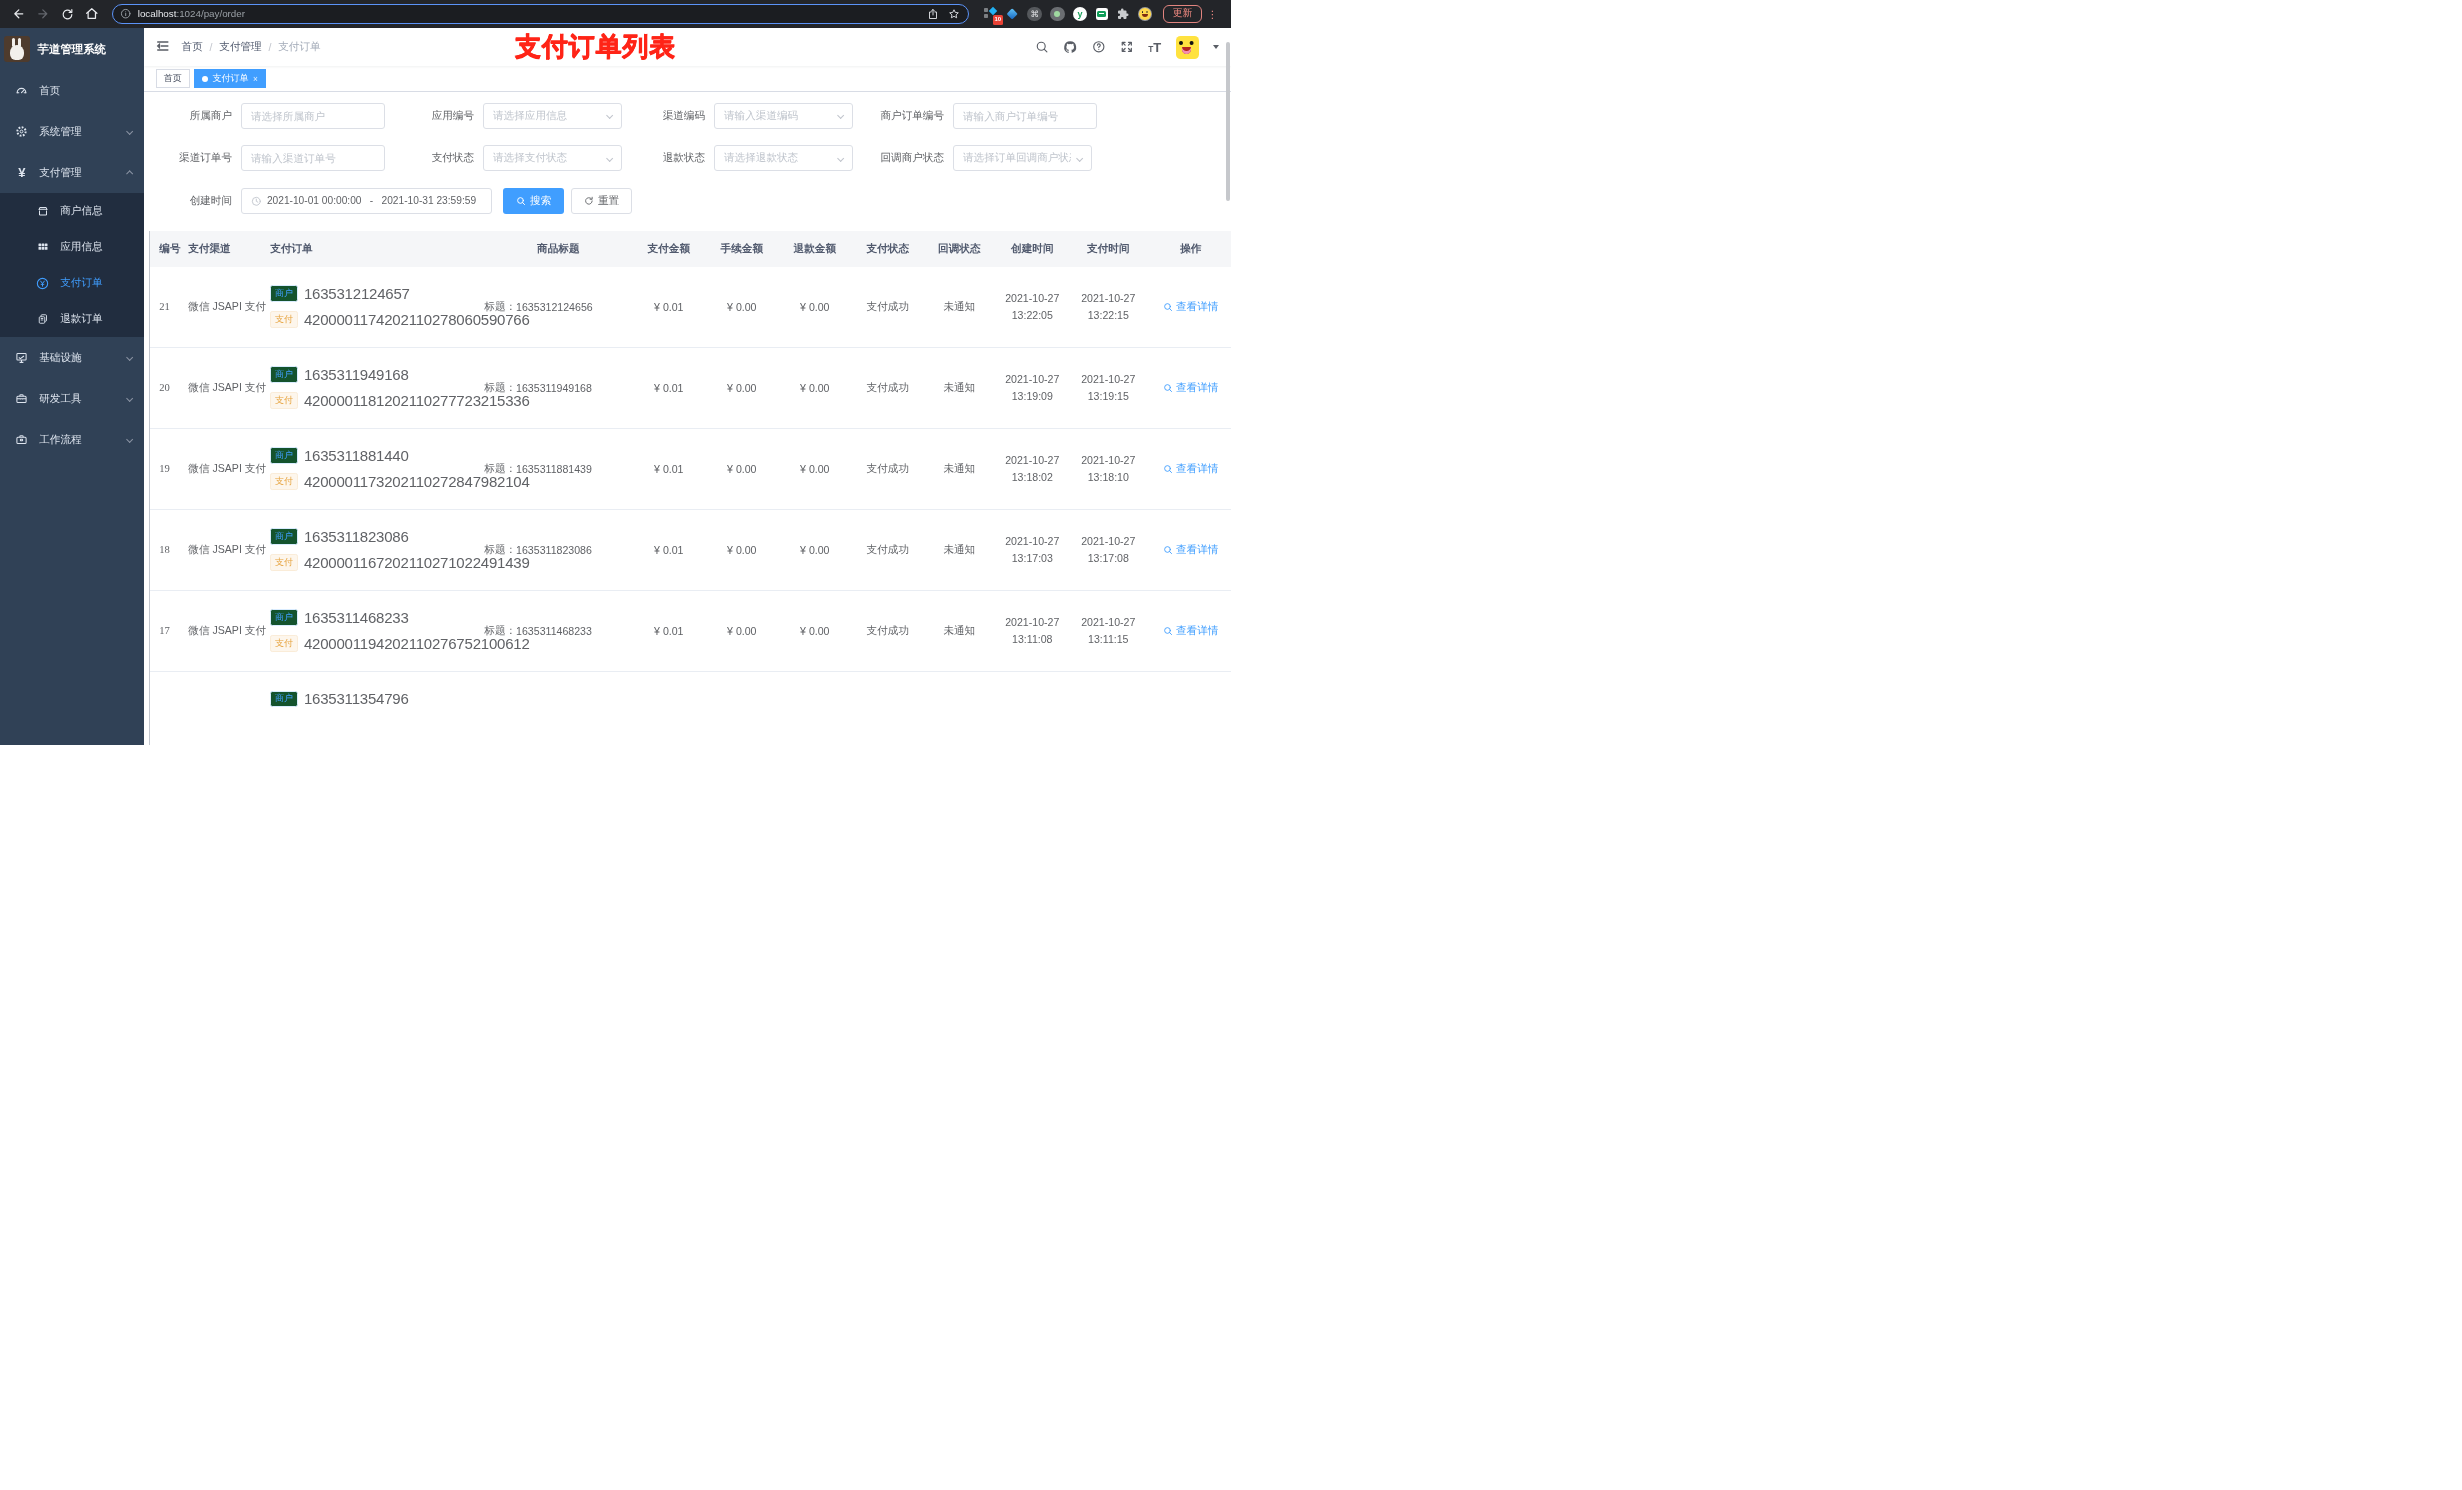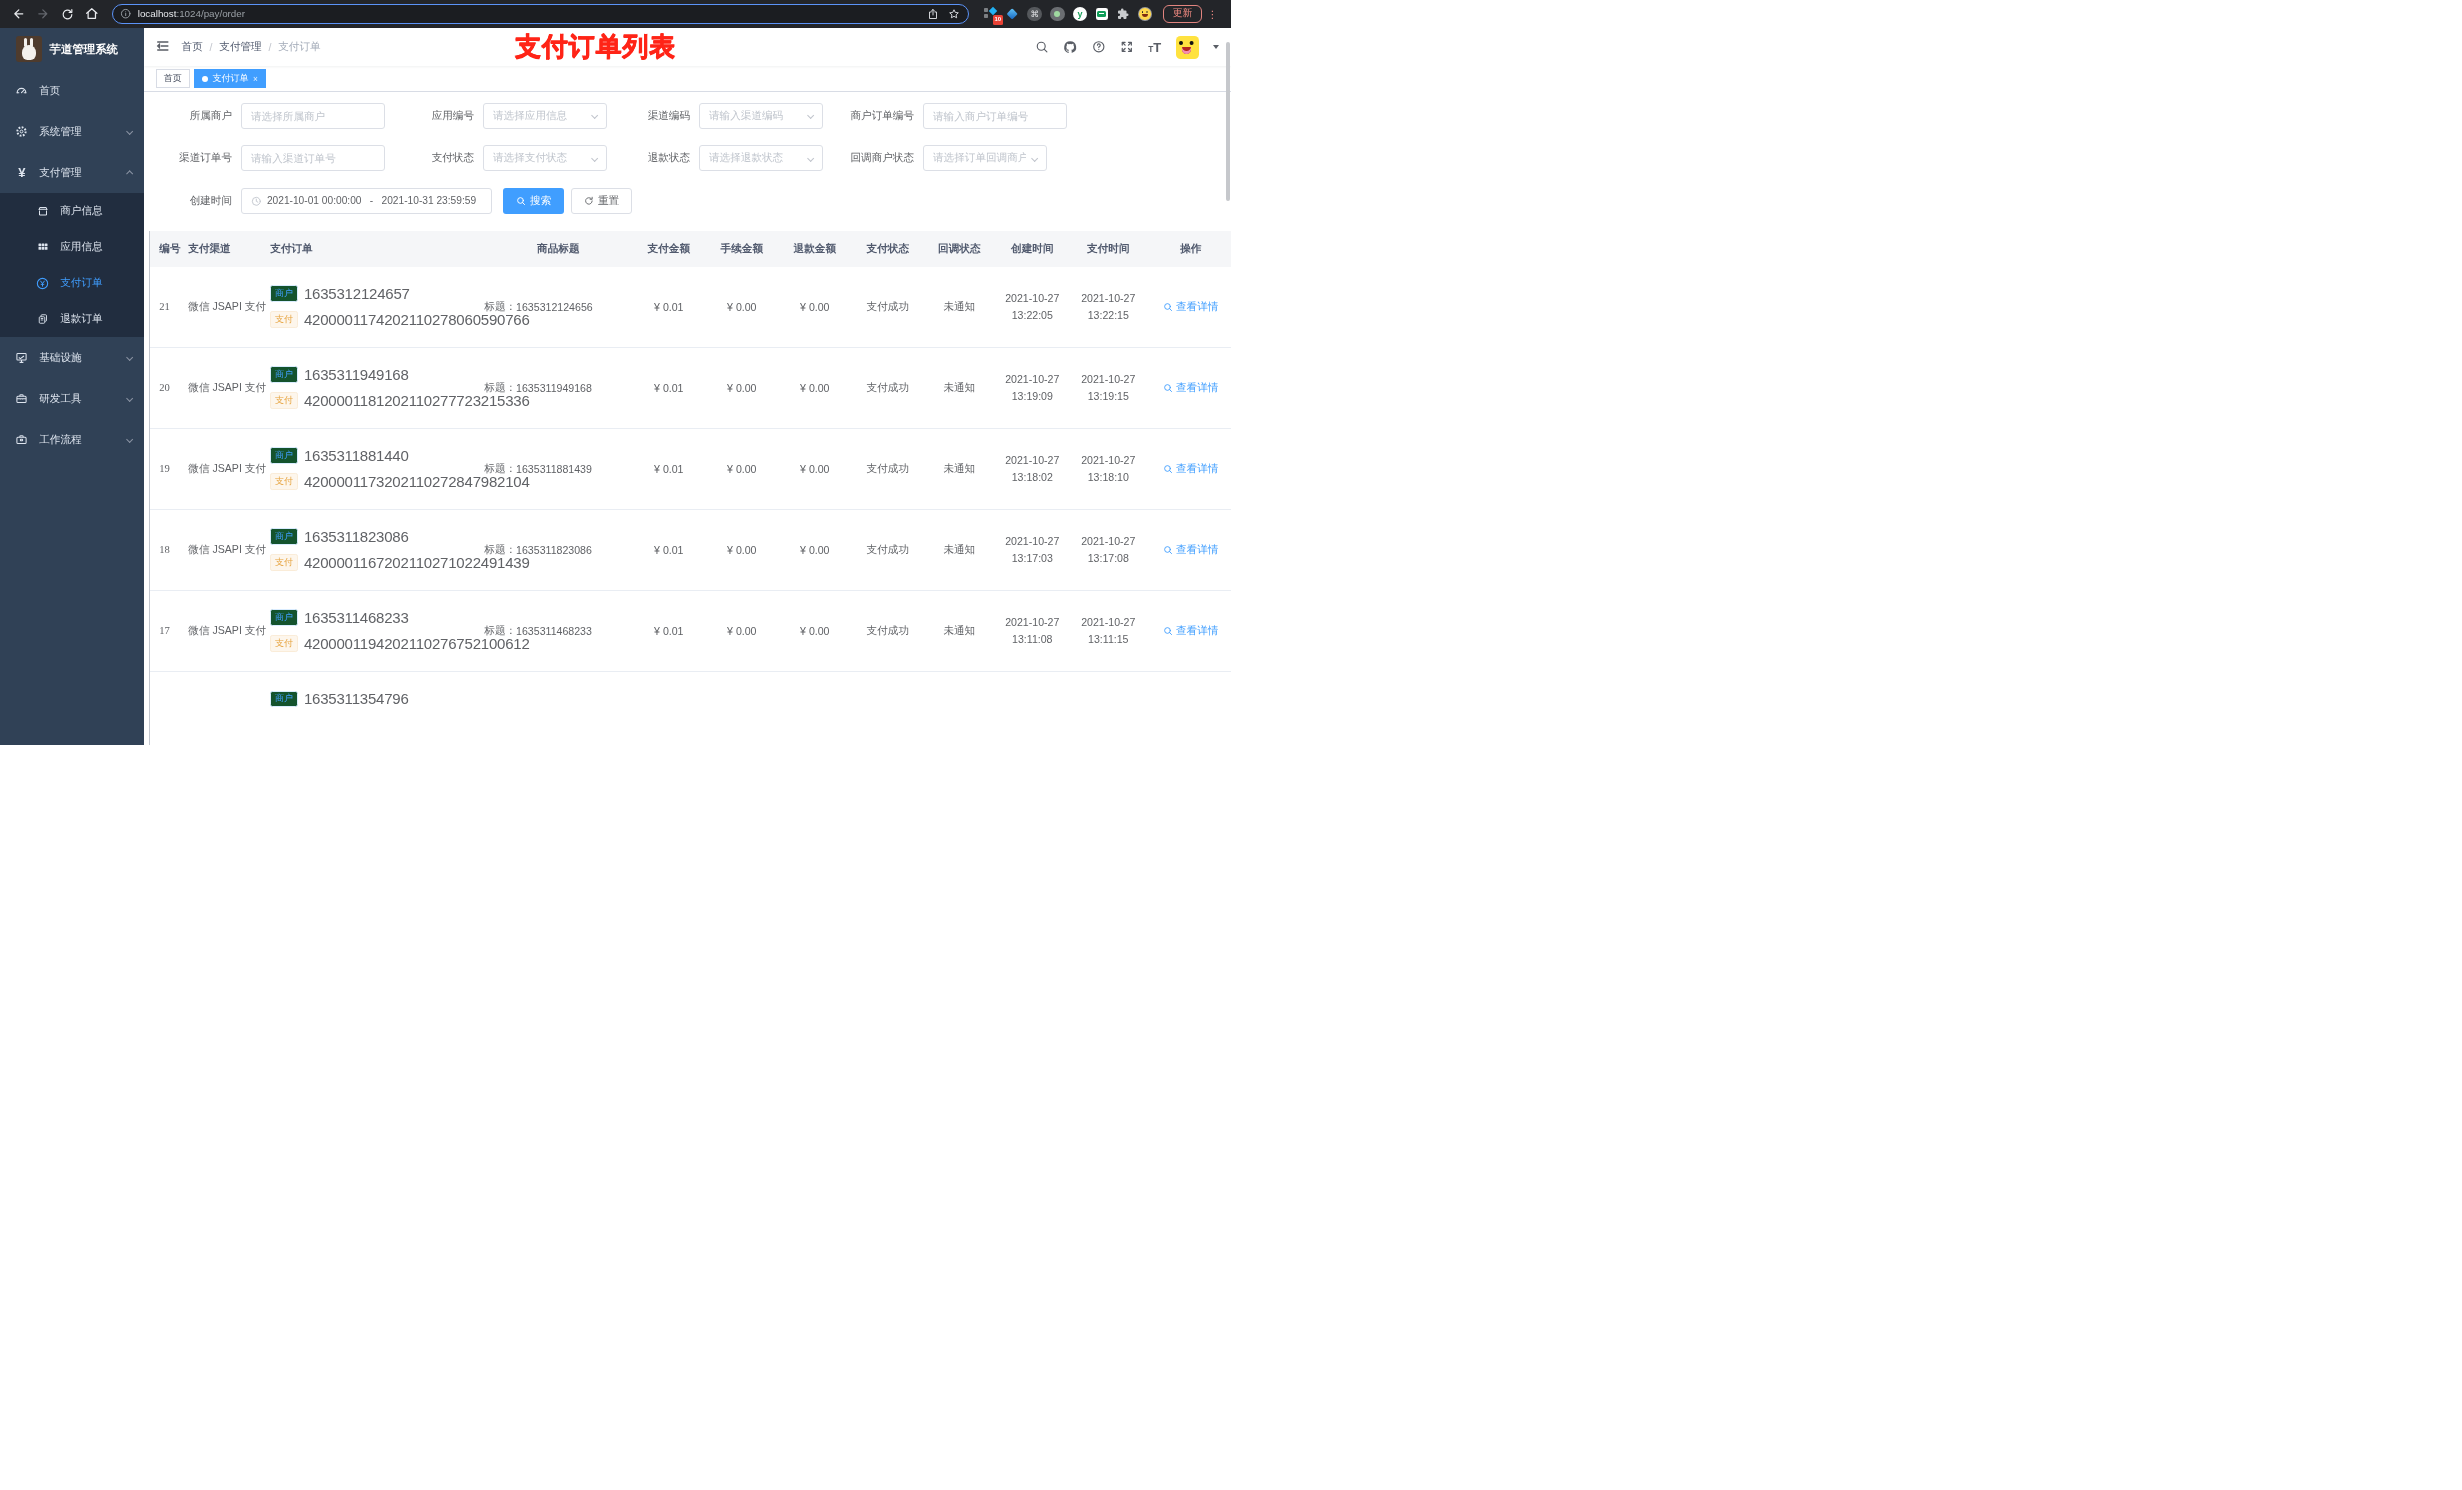--- a/index.html
+++ b/index.html
@@ -33,21 +33,21 @@
   .emoji-face:after { content:""; position:absolute; left:3px; top:6px; width:5.3px; height:3px; background:#7c2d12; border-radius:0 0 5.3px 5.3px; }
   .update-pill { display:flex; align-items:center; gap:5.3px; margin-left:3px; }
   .update-btn { border:1.1px solid #e2847f; color:#f28b82; font-size:9.8px; padding:1.5px 8.3px 2.3px; border-radius:6px; white-space:nowrap; }
   .update-dots { color:#f28b82; font-size:10.6px; }
 
   
   .sidebar { position:absolute; left:0; top:28px; bottom:0; width:144px; background:#304156; z-index:5; }
   .main { position:absolute; left:144px; top:28px; right:0; bottom:0; background:#fff; }
 
   
-  .logo-row { height:42px; display:flex; align-items:center; gap:7.6px; padding:0 16px; }
+  .logo-row { height:42px; display:flex; align-items:center; gap:7.6px; padding:0 4px; }
   .logo-img { width:26px; height:26px; border-radius:3px; background:#4e3b2d; position:relative; overflow:hidden; flex:0 0 auto; }
   .logo-img:before { content:""; position:absolute; left:6px; top:9px; width:13.6px; height:15px; background:#f3f0ec; border-radius:50% 50% 40% 40%; }
   .logo-img:after { content:""; position:absolute; left:8.3px; top:1.5px; width:3px; height:9px; background:#f3f0ec; border-radius:2.3px; box-shadow:6px 0 0 #f3f0ec; }
   .logo-title { color:#fff; font-size:11.4px; font-weight:700; white-space:nowrap; }
   .menu-item { height:41px; display:flex; align-items:center; gap:10.6px; padding:0 12px 0 15px; color:#dde4ee; font-size:10.6px; cursor:pointer; }
   .menu-item .mi-icon { width:13.6px; display:flex; justify-content:center; flex:0 0 auto; color:#dde4ee; font-size:11.4px; }
   .submenu { background:#212d3f; }
   .submenu .menu-item { height:36px; padding-left:36px; }
   .menu-item.active { color:#409eff; }
   .menu-item.active .mi-icon { color:#409eff; }
@@ -82,21 +82,21 @@
   .f-row { display:flex; align-items:center; height:26px; margin-bottom:16.7px; }
   .f-item { display:flex; align-items:center; }
   .f-label { text-align:right; padding-right:9px; color:#606266; font-size:10.6px; white-space:nowrap; }
   .w1 { width:85px; } .w2 { width:98px; } .w3 { width:92px; } .w4 { width:100px; }
   .inp { height:26px; border:0.8px solid #dcdfe6; border-radius:3px; background:#fff; font-size:10.6px; color:#606266; padding:0 9px; display:flex; align-items:center; }
   input.inp { outline:none; }
   input.inp::placeholder { color:#bfc4cc; }
   .sel { justify-content:space-between; cursor:pointer; }
   .sel .ph { color:#bfc4cc; white-space:nowrap; overflow:hidden; }
   .chev { width:5.3px; height:5.3px; border-right:1px solid #c0c4cc; border-bottom:1px solid #c0c4cc; transform:rotate(45deg); margin-left:6px; flex:0 0 auto; }
-  .fw { width:144px; } .fw2 { width:124px; }
+  .fw { width:144px; } .fw2 { width:139px; }
   .date-range { width:251px; gap:5.3px; color:#606266; font-size:10.2px; white-space:nowrap; }
   .btn { height:26px; border-radius:3px; font-size:10.6px; display:inline-flex; align-items:center; gap:4.5px; padding:0 11.4px; cursor:pointer; border:0.8px solid transparent; }
   .btn-primary { background:#409eff; color:#fff; margin-left:11.4px; }
   .btn-plain { background:#fff; border-color:#dcdfe6; color:#606266; margin-left:7.6px; }
 
   
   .toolbar { display:flex; align-items:center; padding:15px 13.6px 0 12px; }
   .export-btn { height:21px; display:inline-flex; align-items:center; gap:4.5px; padding:0 9px; font-size:9px; color:#e6a23c; background:#fdf6ec; border:0.8px solid #f5dab1; border-radius:3px; cursor:pointer; }
   .tool-right { margin-left:auto; display:flex; gap:9.8px; }
   .mini-circle { width:20.4px; height:20.4px; border:0.8px solid #cfd3db; border-radius:50%; display:flex; align-items:center; justify-content:center; color:#606266; cursor:pointer; background:#fff; }

